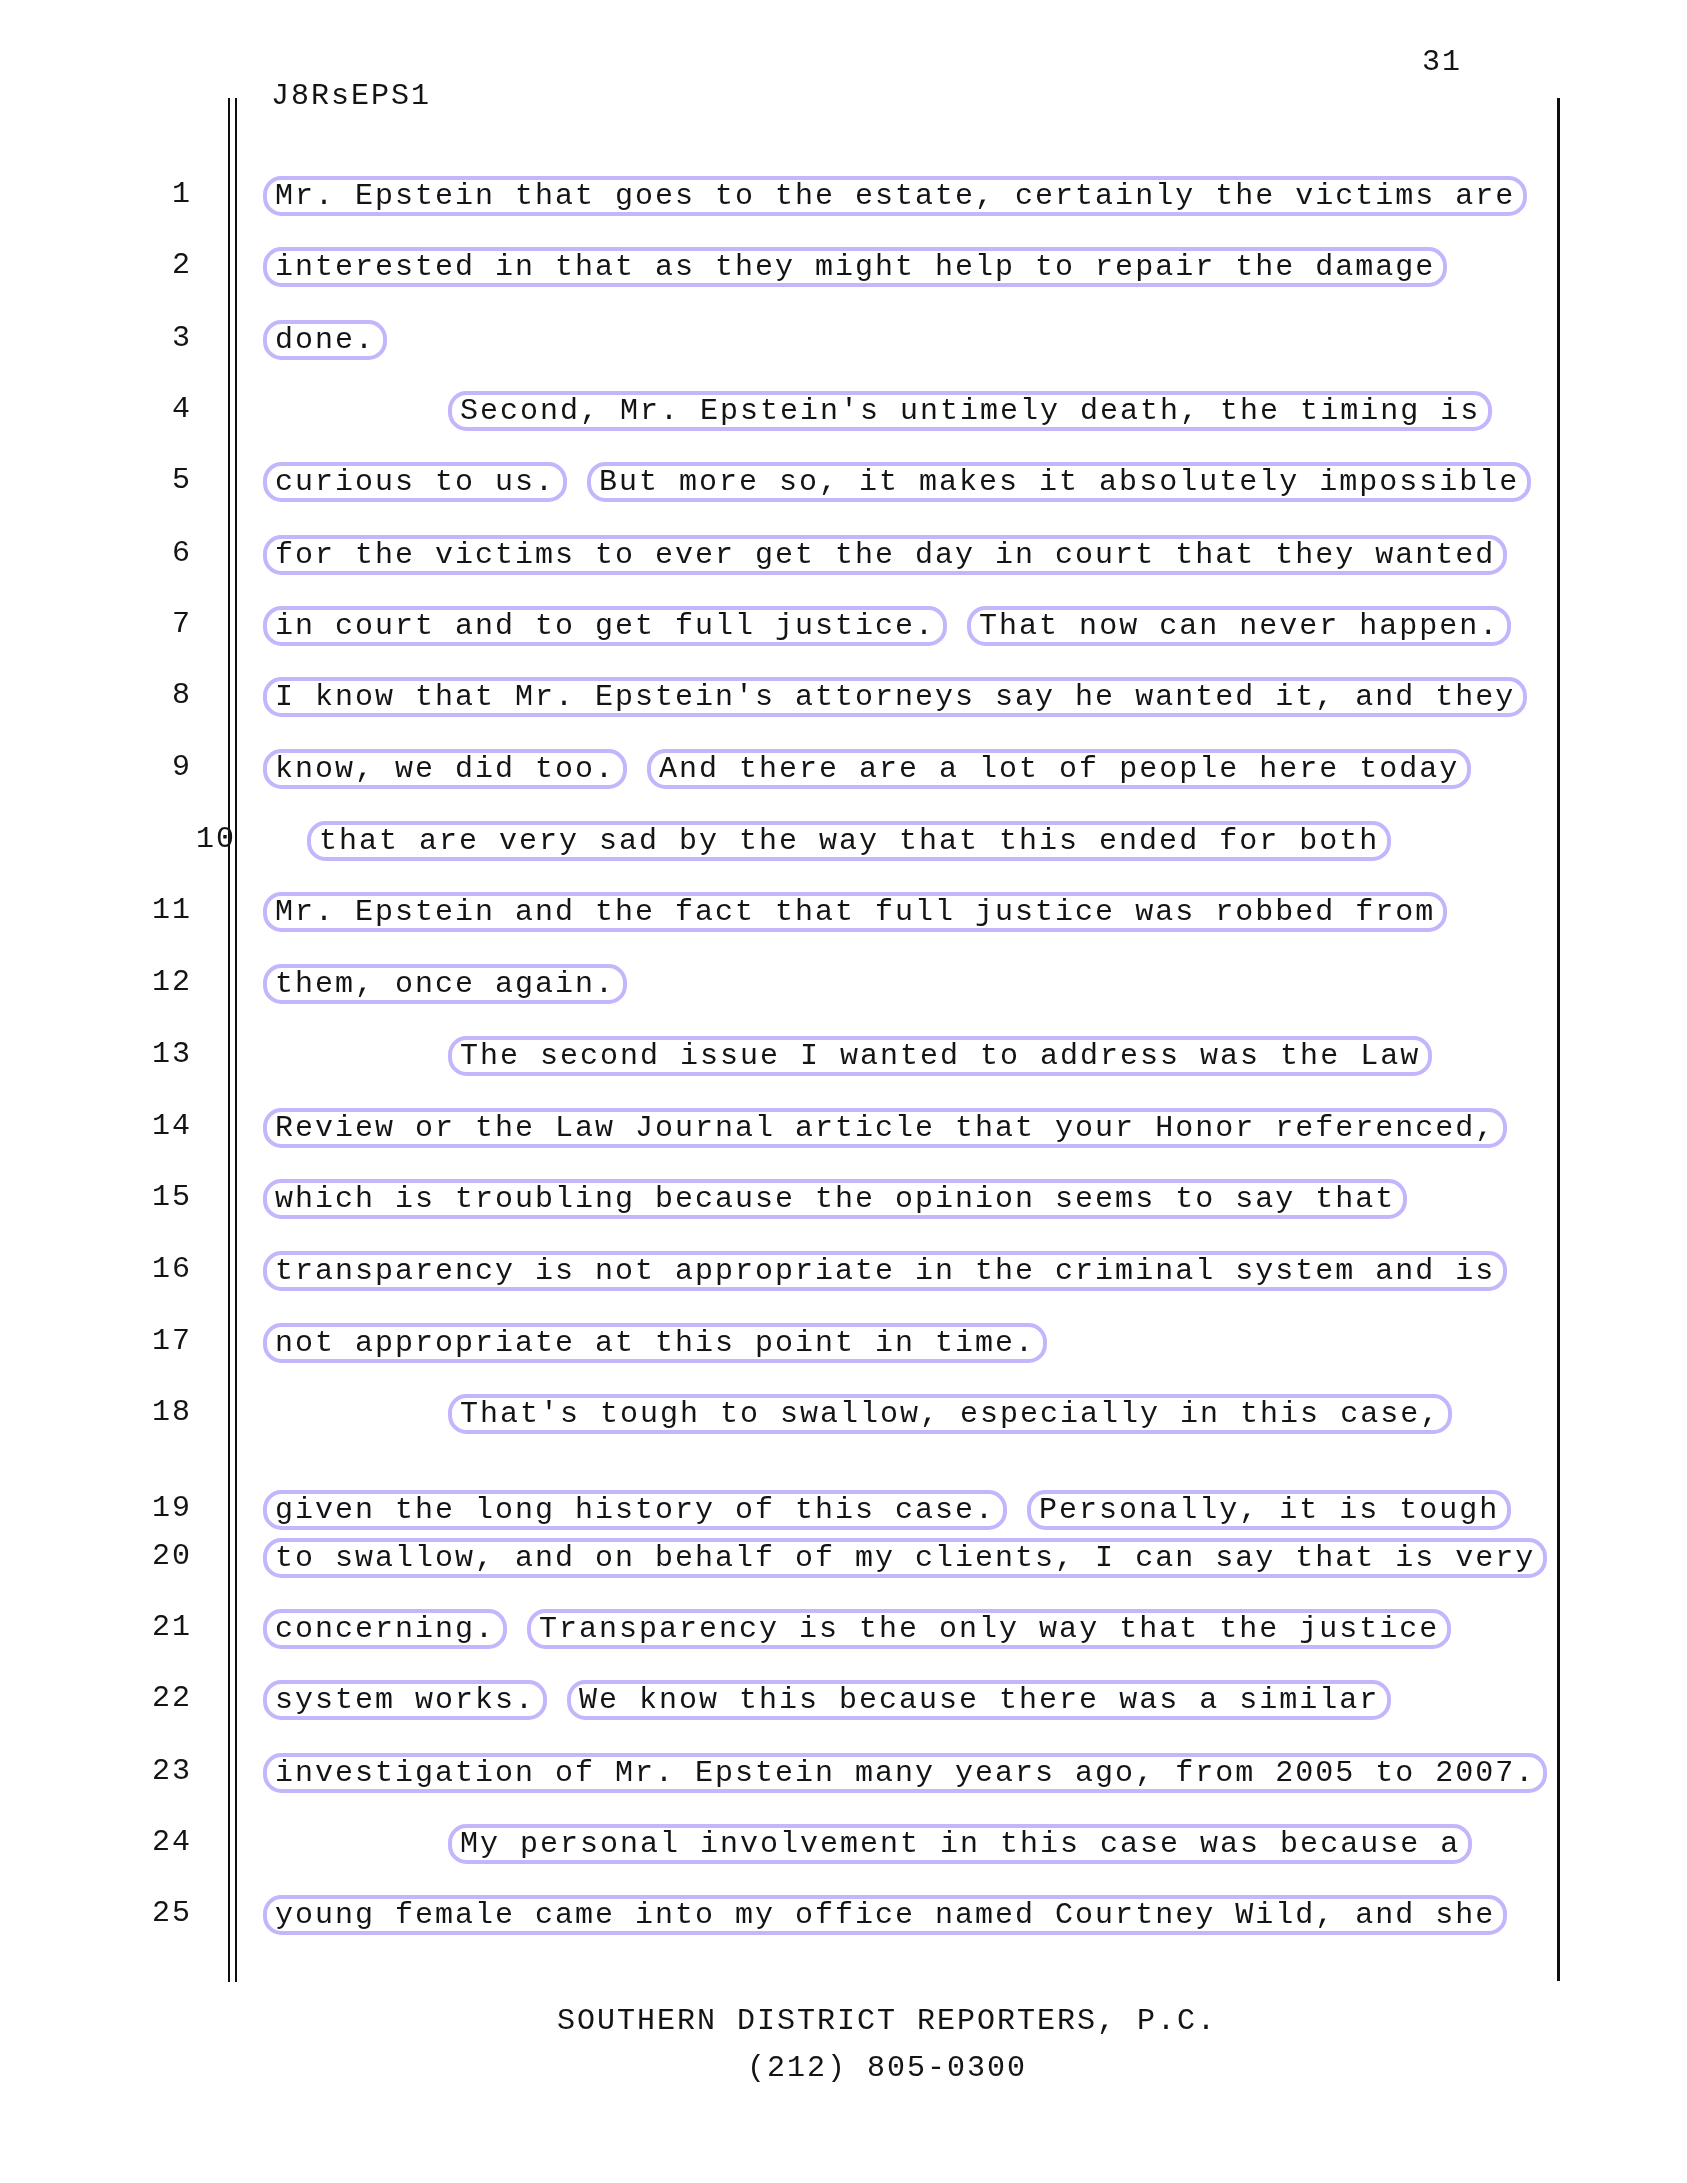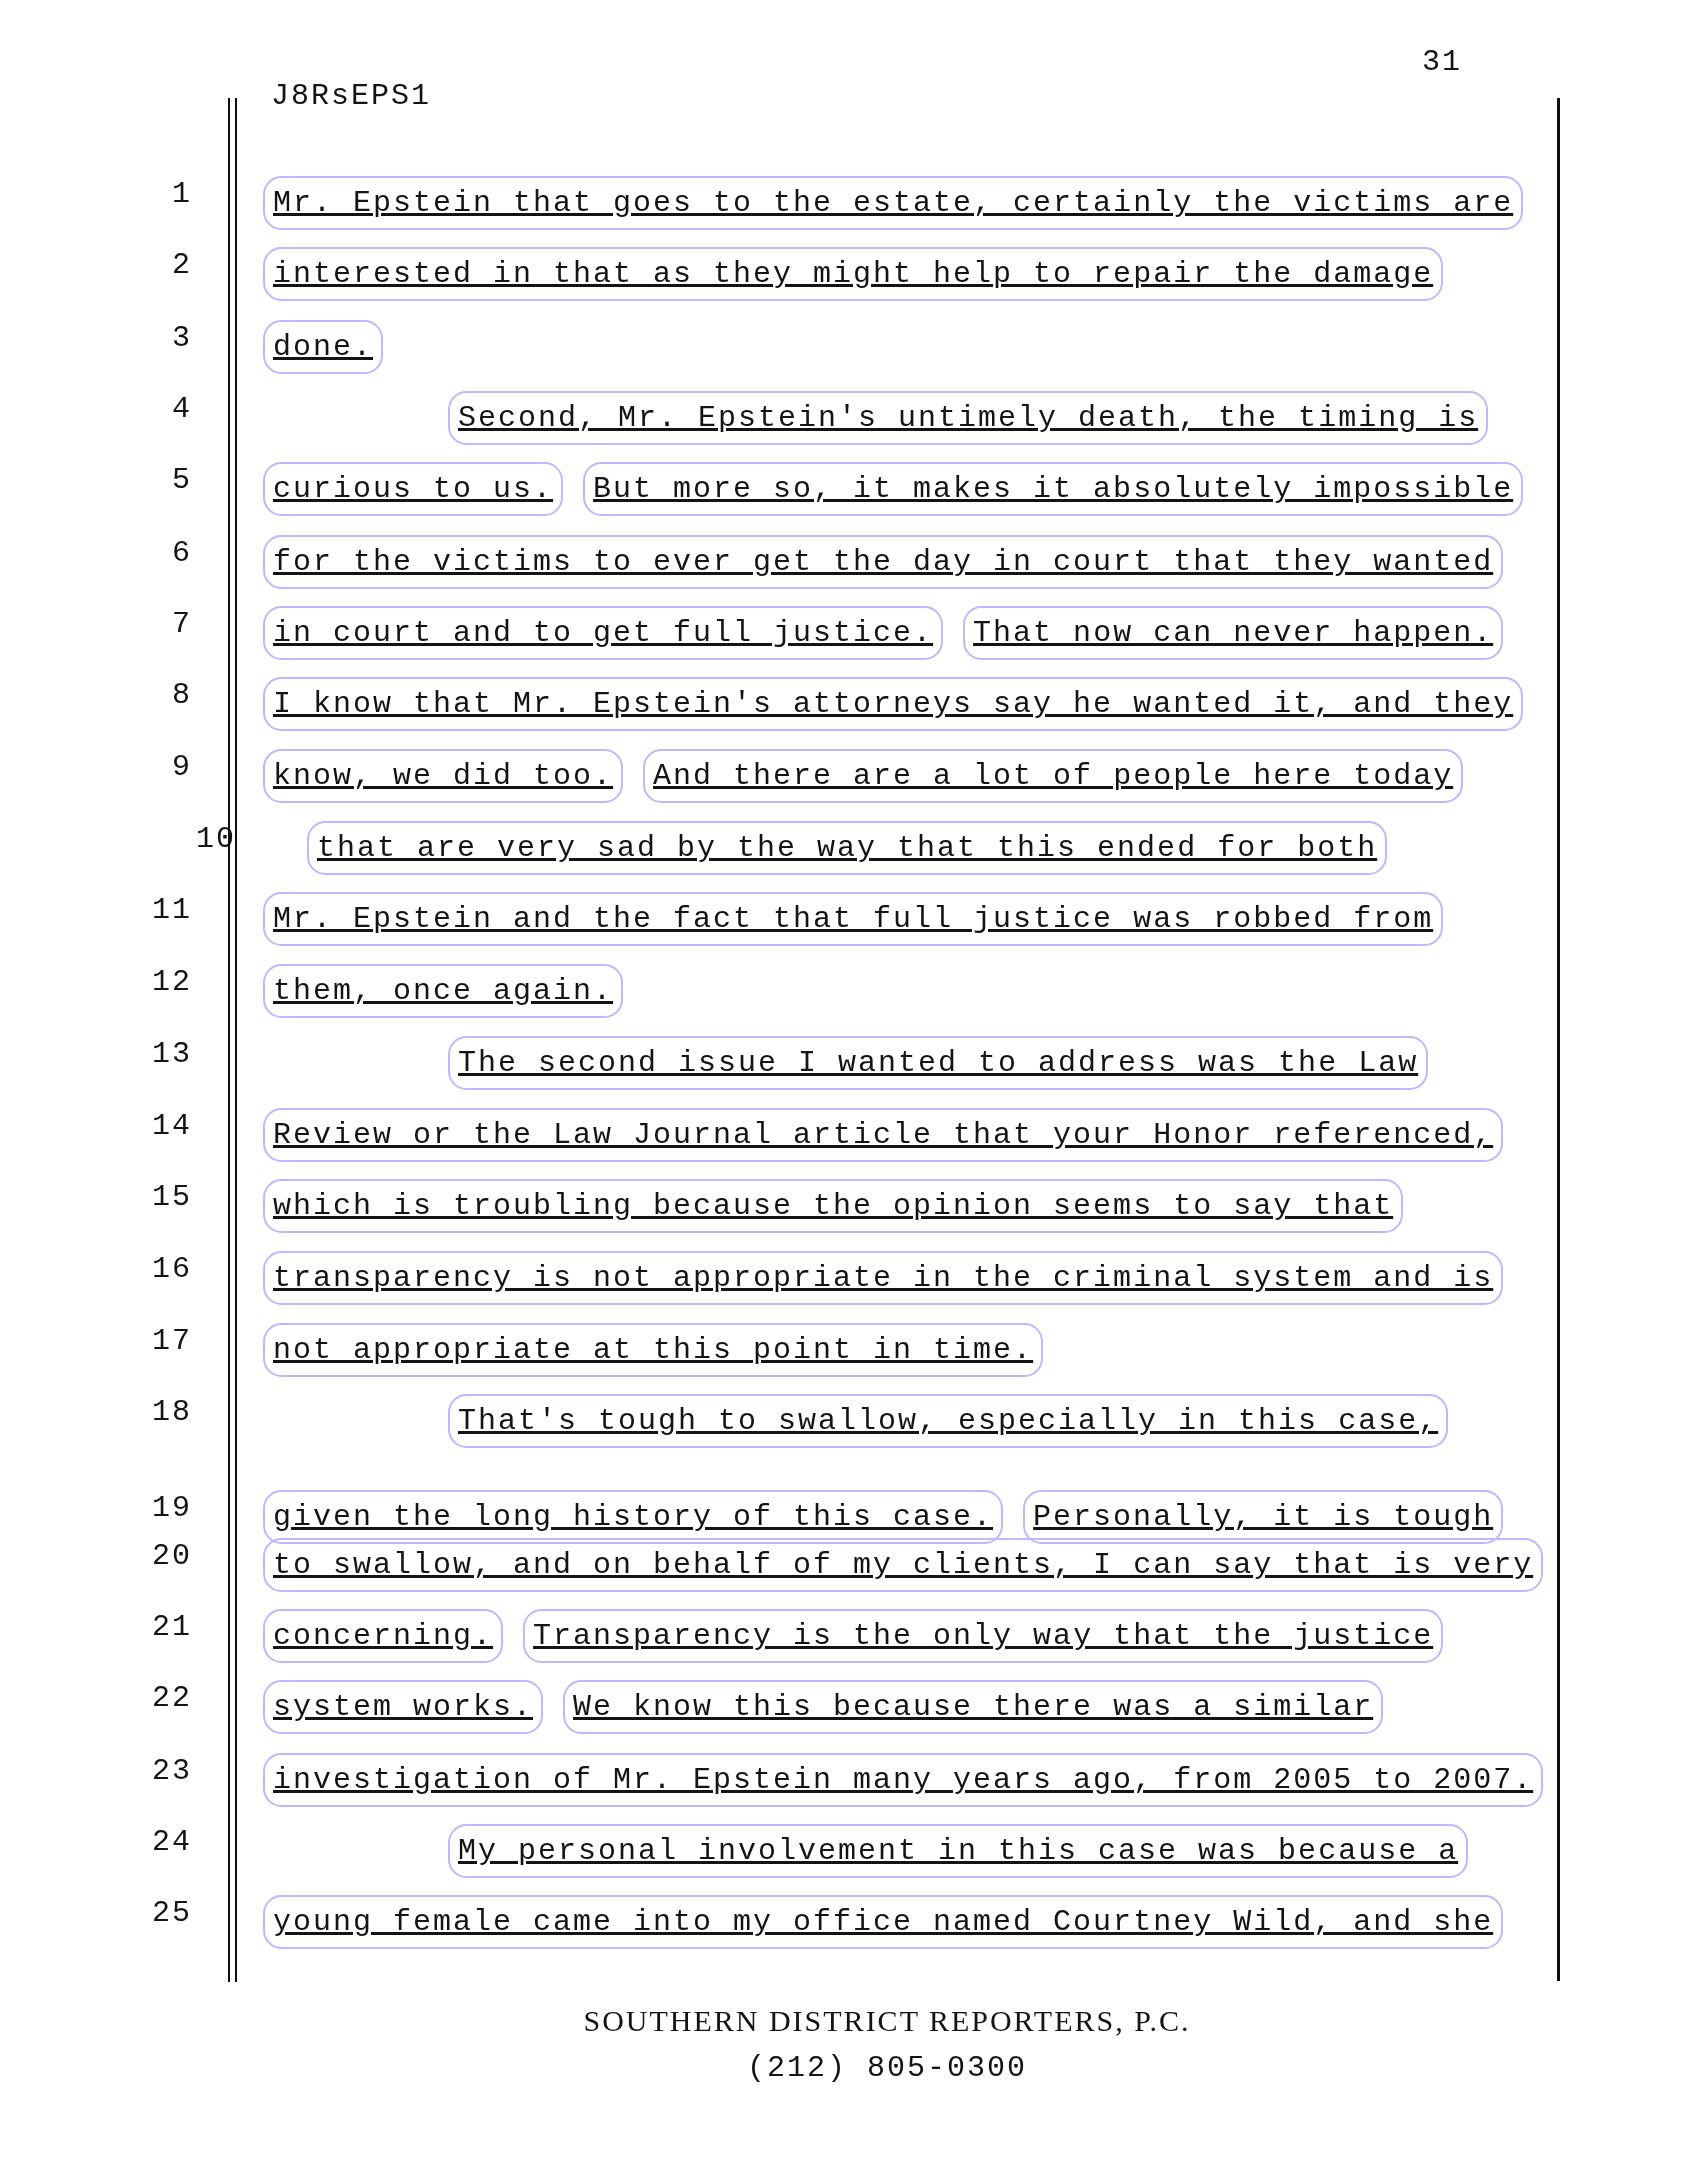--- a/index.html
+++ b/index.html
@@ -69,41 +69,40 @@
     white-space: pre;
   }
   .content {
     position: absolute;
     left: 263px;
     top: 0;
     white-space: nowrap;
   }
   .seg {
     display: inline-block;
-    border: 2px solid #c4b5fd;
+    border: 4px solid #c4b5fd;
     border-radius: 18.5px;
-    padding: 9px 8px;
+    padding: 0 8px;
     line-height: 32px;
     white-space: pre;
     vertical-align: top;
-    text-decoration: underline;
   }
   .seg + .seg {
     margin-left: 20px;
   }
   .indent .seg:first-child {
     margin-left: 185px;
   }
   .footer {
     position: absolute;
     left: 265px;
     width: 1244px;
     text-align: center;
   }
-  .footer-line1 { top: 2003px; line-height: 36px; font-family: Liberation Serif, serif; }
+  .footer-line1 { top: 2003px; line-height: 36px; }
   .footer-line2 { top: 2050px; line-height: 36px; }
 </style>
 </head>
 <body>
 
 <div class="page">
 
   <div class="page-number mono">31</div>
 
   <div class="header-id mono">J8RsEPS1</div>

